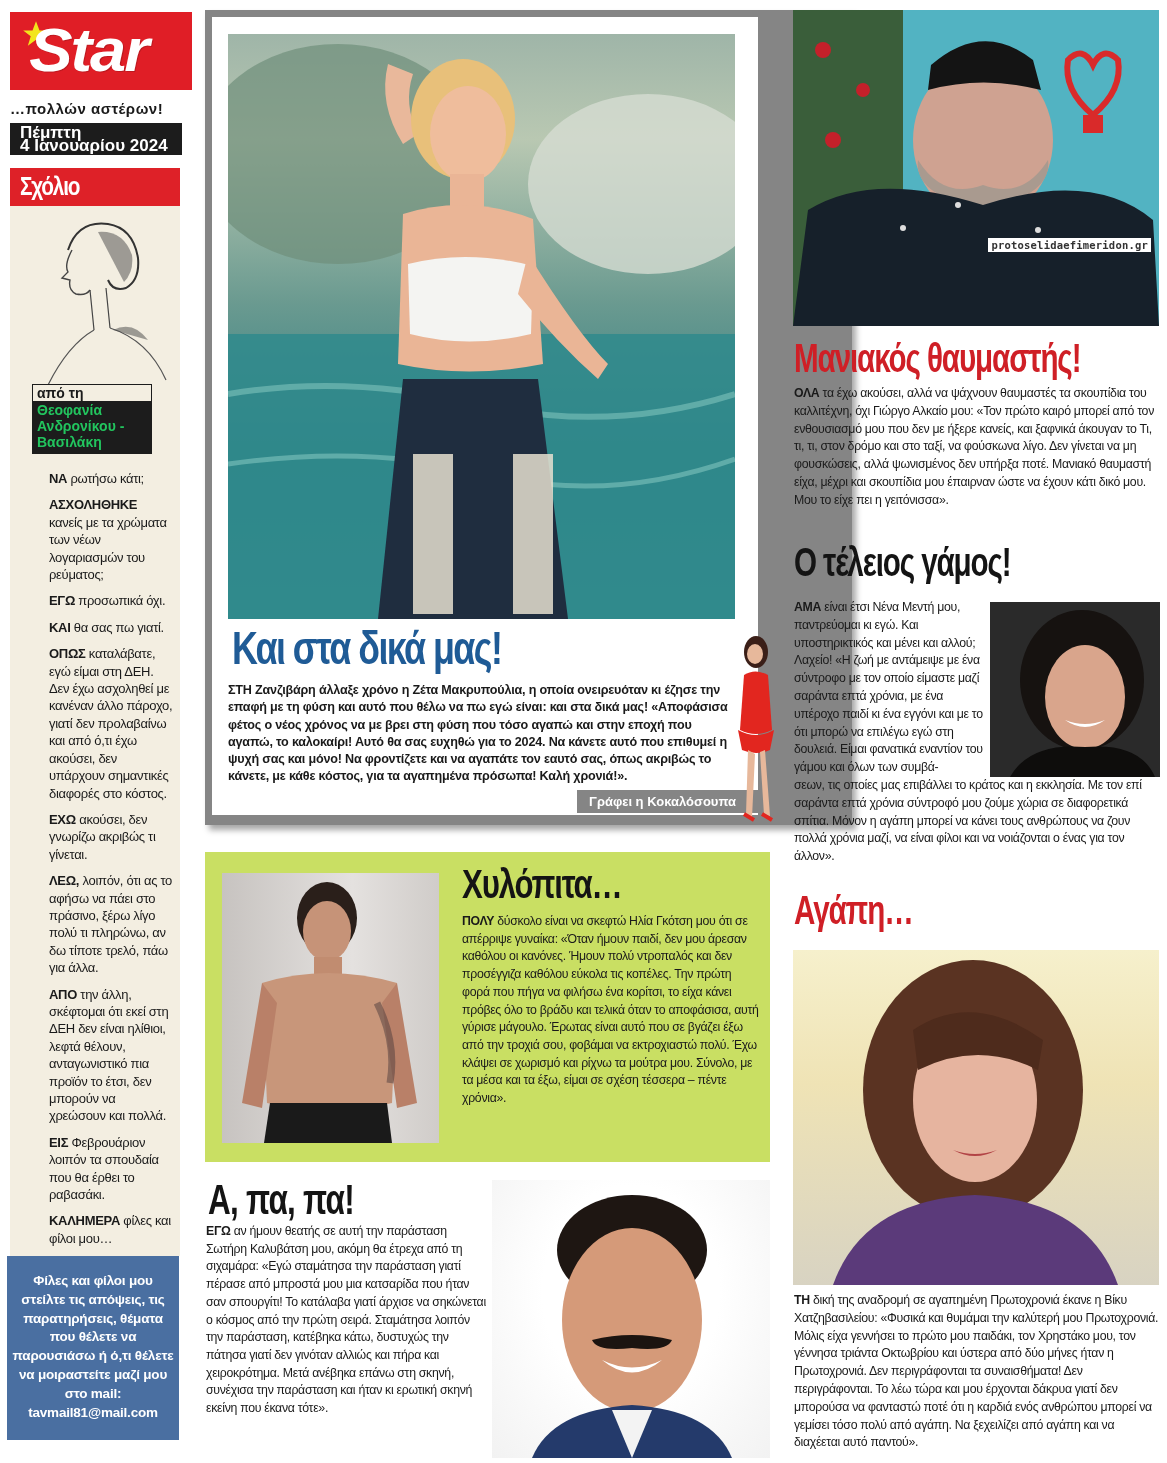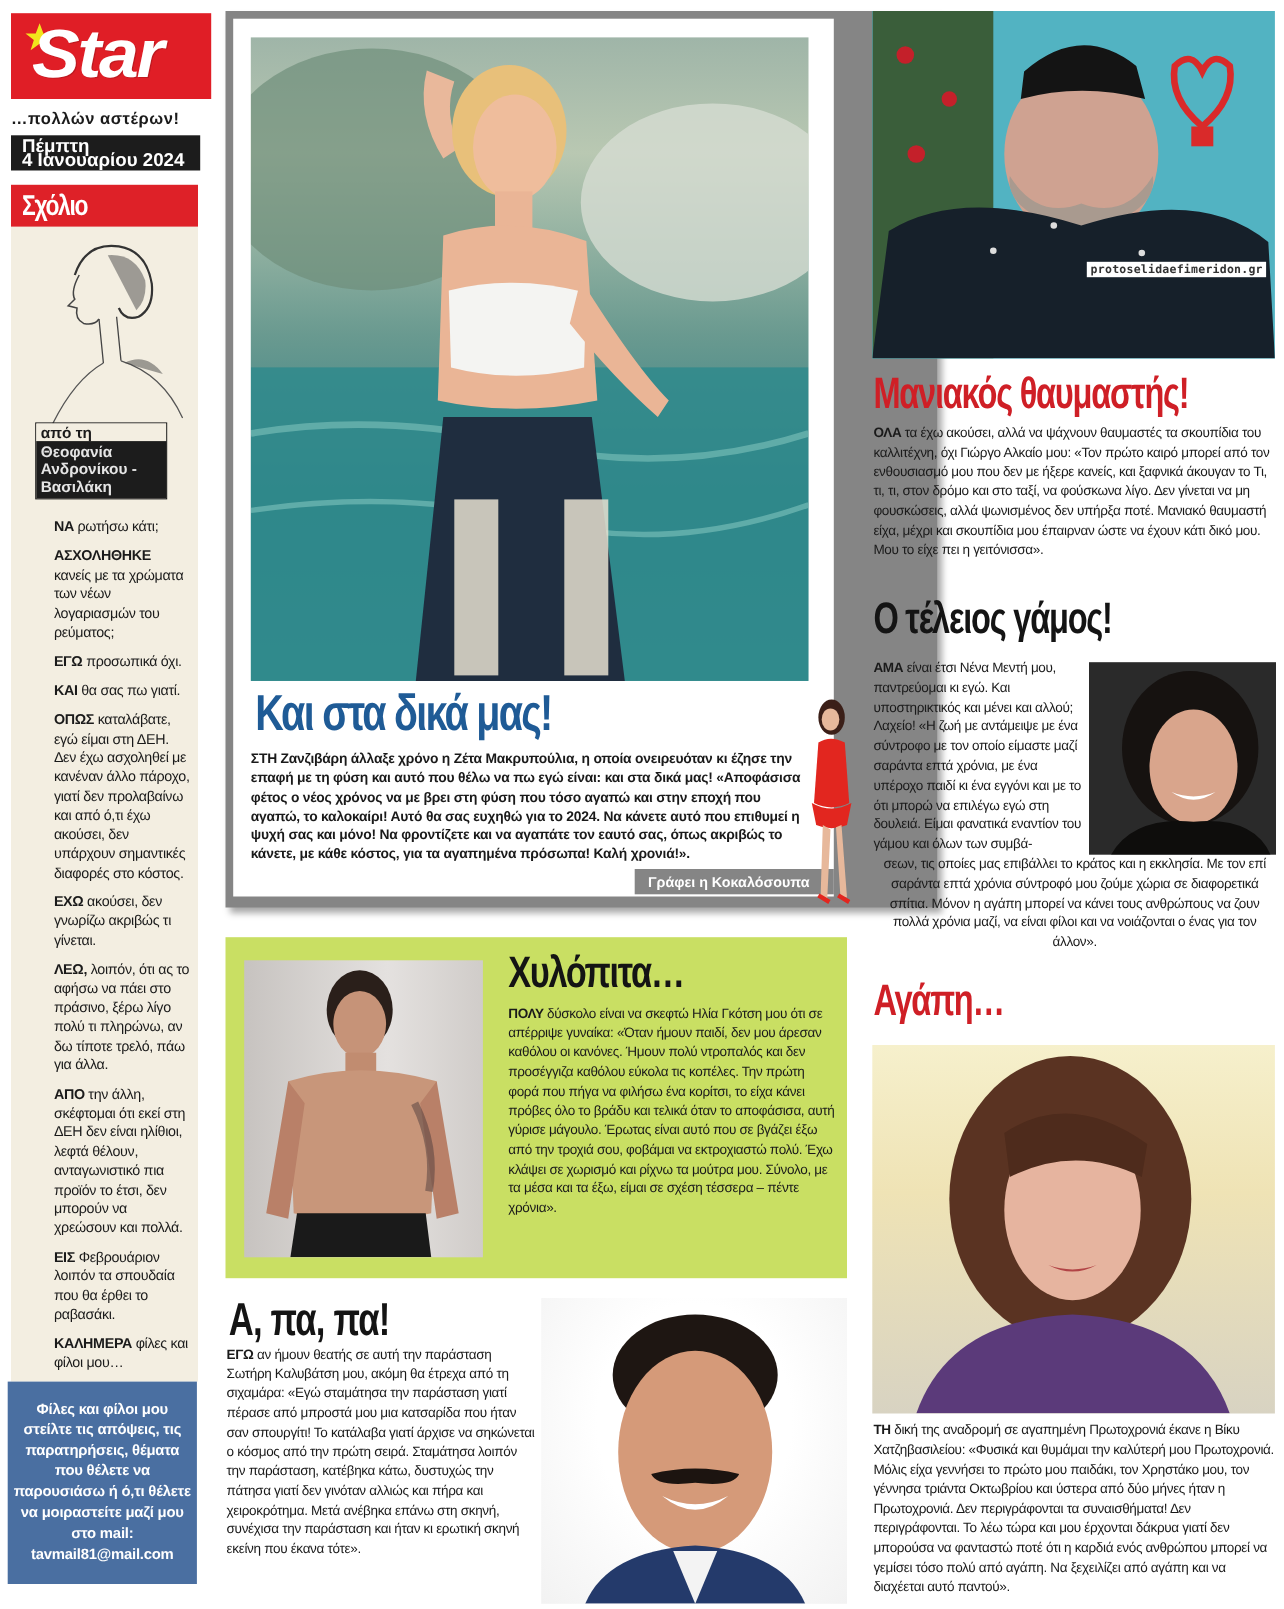--- a/index.html
+++ b/index.html
@@ -15,21 +15,21 @@
   #logo .star-shape { position: absolute; left: 12px; top: 8px; width: 28px; height: 28px; }
   #tagline { left: 10px; top: 100px; font-size: 15px; font-weight: 700; letter-spacing: 0.5px; }
   #datebar { left: 10px; top: 123px; width: 172px; height: 32px; background: #1c1c1c; color: #fff;
         font-size: 17px; font-weight: 700; line-height: 13px; padding: 3px 0 0 10px; }
   #comment-col { left: 10px; top: 168px; width: 170px; height: 1088px; background: #f3eee1; }
   #comment-head { left: 10px; top: 168px; width: 170px; height: 38px; background: #de2128; color: #fff;
         font-size: 26px; font-weight: 700; padding: 3px 0 0 10px; letter-spacing: -1px; }
   #sketch { left: 28px; top: 210px; width: 140px; height: 175px; }
   #byline { left: 32px; top: 384px; width: 120px; border: 1px solid #1c1c1c; }
   #byline .by-pre { background: #f3eee1; font-size: 14px; font-weight: 700; padding: 0 4px; line-height: 16px; }
-  #byline .by-name { background: #1c1c1c; color: #e5e5e5; font-size: 14px; font-weight: 700; padding: 1px 4px 3px; line-height: 16px; }
+  #byline .by-name { background: #1c1c1c; color: #22c55e; font-size: 14px; font-weight: 700; padding: 1px 4px 3px; line-height: 16px; }
   #comment-body { left: 23px; top: 470px; width: 150px; font-size: 13px; line-height: 17.4px; letter-spacing: -0.3px; }
   #comment-body p { margin-bottom: 9px; padding-left: 26px; }
   #comment-body b { font-weight: 700; }
   #mailbox { left: 7px; top: 1256px; width: 172px; height: 184px; background: #4a6fa1; color: #fff;
         font-size: 13.5px; font-weight: 700; text-align: center; line-height: 18.8px; padding: 16px 4px 0; letter-spacing: -0.2px; }
 
   
   #feature { left: 205px; top: 10px; width: 647px; height: 815px; background: #858585; padding: 7px 7px 10px 7px;
         box-shadow: 4px 5px 6px rgba(0,0,0,.35); }
   #feature-inner { position: absolute; left: 7px; top: 7px; width: 546px; height: 798px; background: #fff; }
@@ -52,21 +52,21 @@
   #apapa-text { left: 206px; top: 1223px; width: 282px; font-size: 12.3px; line-height: 17.7px; letter-spacing: -0.3px; }
   #apapa-photo { left: 492px; top: 1180px; width: 278px; height: 278px; background: radial-gradient(ellipse at 50% 40%, #fff 45%, #f2f2f2 100%); overflow:hidden; }
 
   
   #r-photo1 { left: 793px; top: 10px; width: 366px; height: 316px; background: #52b3c2; overflow: hidden; }
   #watermark { position: absolute; right: 8px; top: 228px; background: #fff; color: #333; font-size: 10.5px; font-weight: 700; padding: 1px 3px; letter-spacing: 0.2px; font-family: "DejaVu Sans Mono", monospace; }
   #maniac-title { left: 794px; top: 336px; font-size: 40px; font-weight: 700; color: #cf1f26; letter-spacing: -1.5px; transform: scaleX(0.74); transform-origin: left top; white-space: nowrap; }
   #maniac-text { left: 794px; top: 385px; width: 366px; font-size: 12.3px; line-height: 17.8px; letter-spacing: -0.3px; }
   #wedding-title { left: 794px; top: 540px; font-size: 40px; font-weight: 700; color: #141414; letter-spacing: -1.5px; transform: scaleX(0.74); transform-origin: left top; white-space: nowrap; }
   #wedding-text1 { left: 794px; top: 599px; width: 192px; font-size: 12.3px; line-height: 17.8px; letter-spacing: -0.3px; }
-  #wedding-text2 { left: 794px; top: 777px; width: 366px; font-size: 12.3px; line-height: 17.8px; letter-spacing: -0.3px; text-align: center; }
+  #wedding-text2 { left: 794px; top: 777px; width: 366px; font-size: 12.3px; line-height: 17.8px; letter-spacing: -0.3px; }
   #wedding-photo { left: 990px; top: 602px; width: 170px; height: 175px; background: #2a2a2a; overflow: hidden; }
   #agapi-title { left: 794px; top: 888px; font-size: 40px; font-weight: 700; color: #cf1f26; letter-spacing: -1.5px; transform: scaleX(0.74); transform-origin: left top; white-space: nowrap; }
   #agapi-photo { left: 793px; top: 950px; width: 366px; height: 335px; background: linear-gradient(180deg,#f6f0cc 0%, #efe3b5 40%, #d8d3c2 100%); overflow: hidden; }
   #agapi-text { left: 794px; top: 1292px; width: 366px; font-size: 12.3px; line-height: 17.8px; letter-spacing: -0.3px; }
   b.lead { font-weight: 700; }
 </style>
 </head>
 <body>
 
 <div id="logo" class="abs">

